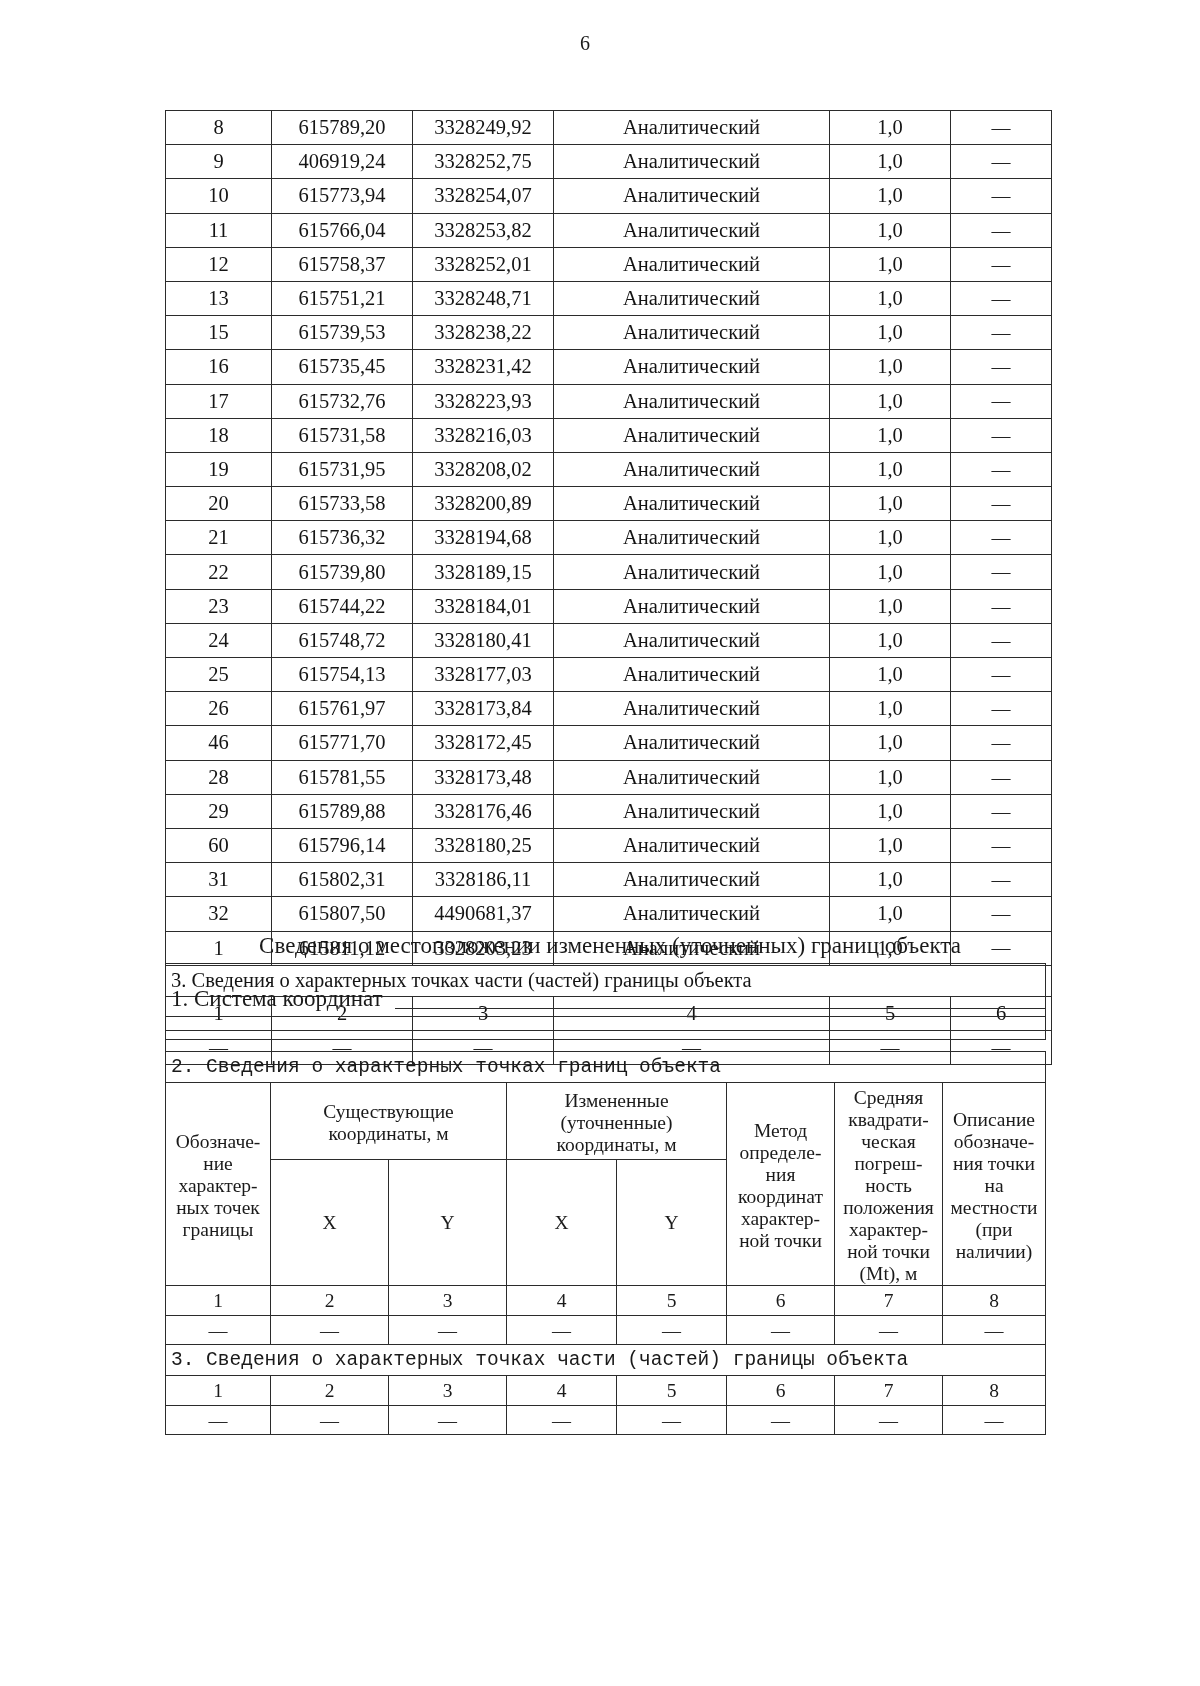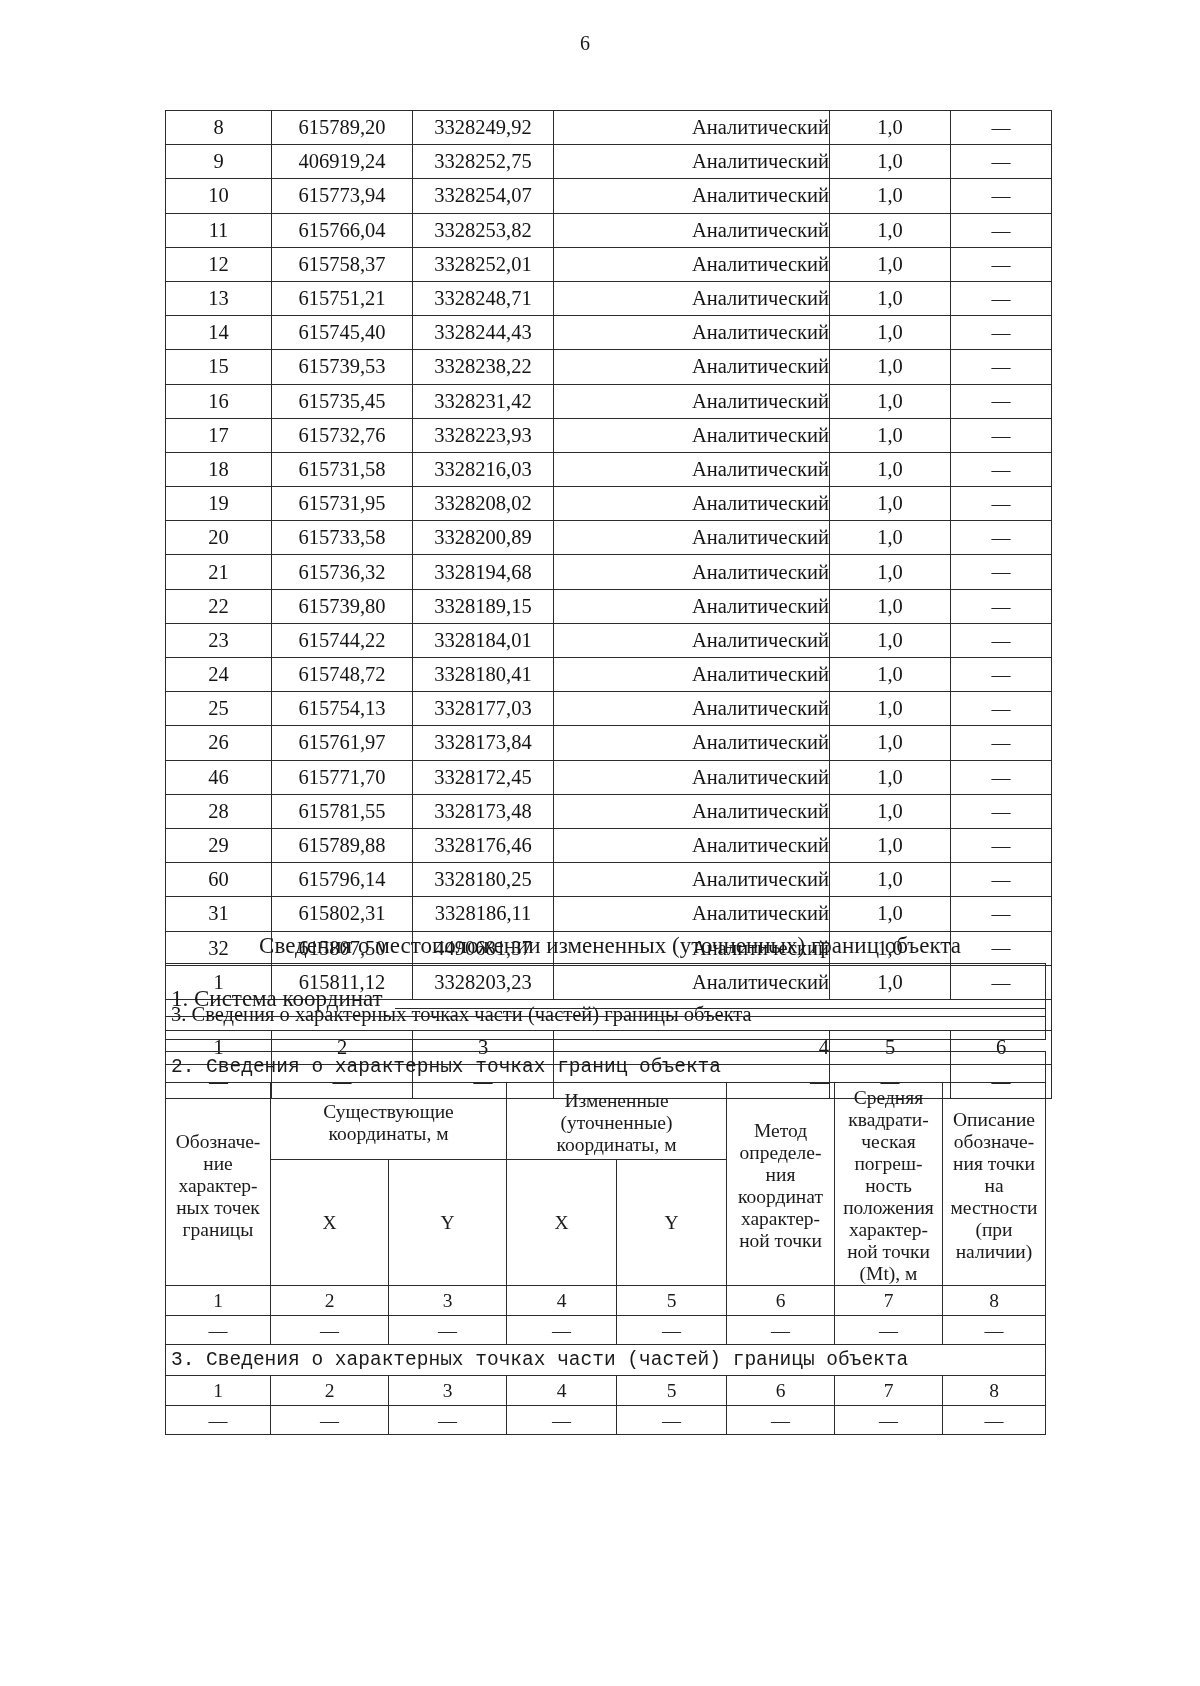--- a/index.html
+++ b/index.html
@@ -53,21 +53,21 @@
     left: 165px;
     top: 110px;
     width: 880px;
   }
   .t1 td {
     height: 33.2px;
   }
   .t1 td.num      { width: 105px; }
   .t1 td.xcoord   { width: 140px; }
   .t1 td.ycoord   { width: 140px; }
-  .t1 td.method   { width: 275px; text-align: right; }
+  .t1 td.method   { width: 275px; }
   .t1 td.mt       { width: 120px; }
   .t1 td.descr    { width: 100px; }
 
   .section-line td {
     text-align: left !important;
     padding-left: 5px !important;
     height: 30px !important;
     font-size: 20.5px;
   }
   .dash {
@@ -214,28 +214,20 @@
           <td class="xcoord">615758,37</td>
           <td class="ycoord">3328252,01</td>
           <td class="method">Аналитический</td>
           <td class="mt">1,0</td>
           <td class="descr dash">—</td>
         </tr>
       <tr>
           <td class="num">13</td>
           <td class="xcoord">615751,21</td>
           <td class="ycoord">3328248,71</td>
-          <td class="method">Аналитический</td>
-          <td class="mt">1,0</td>
-          <td class="descr dash">—</td>
-        </tr>
-      <tr>
-          <td class="num">14</td>
-          <td class="xcoord">615745,40</td>
-          <td class="ycoord">3328244,43</td>
           <td class="method">Аналитический</td>
           <td class="mt">1,0</td>
           <td class="descr dash">—</td>
         </tr>
       <tr>
           <td class="num">15</td>
           <td class="xcoord">615739,53</td>
           <td class="ycoord">3328238,22</td>
           <td class="method">Аналитический</td>
           <td class="mt">1,0</td>

